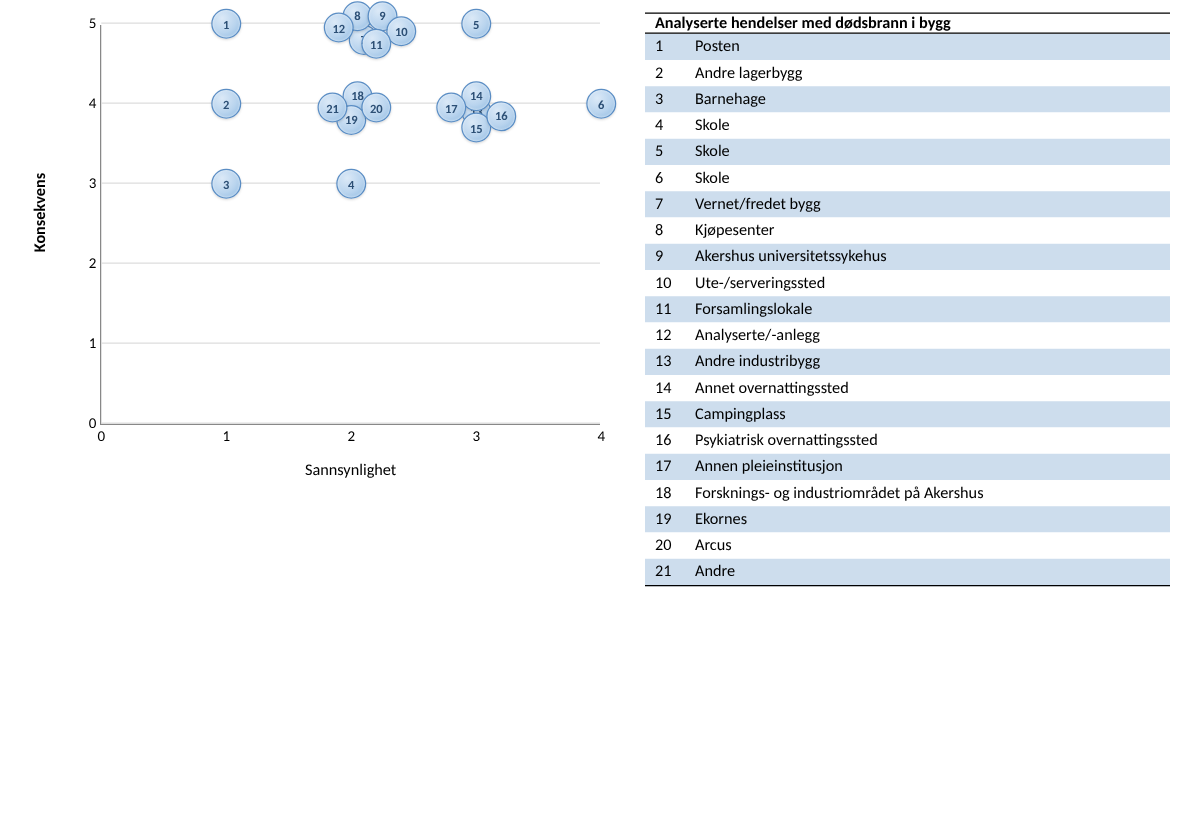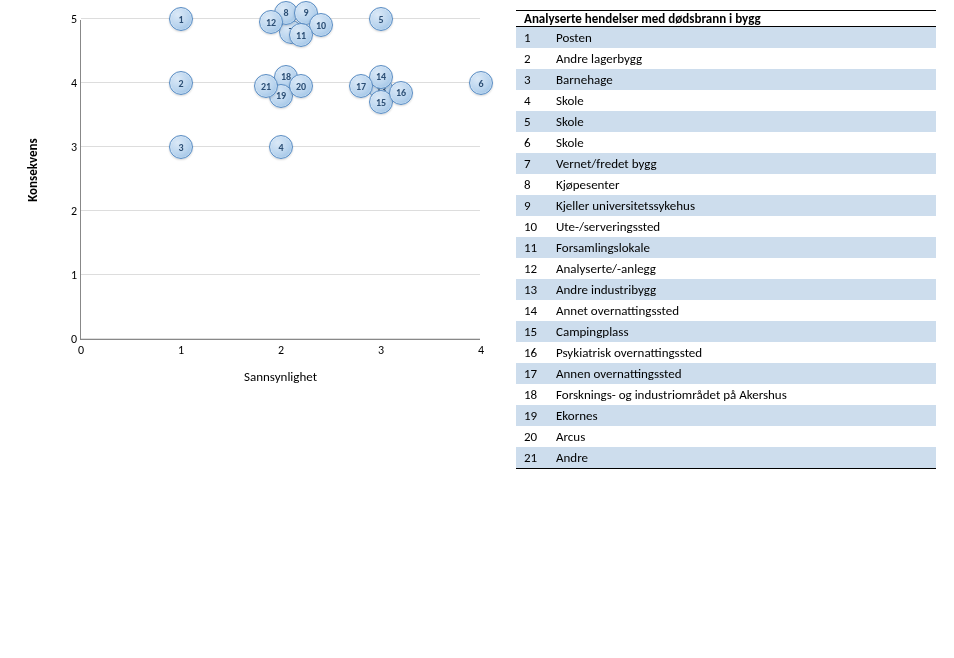--- a/index.html
+++ b/index.html
@@ -200,21 +200,21 @@
           <tr class="odd">
             <td class="num">7</td>
             <td>Vernet/fredet bygg</td>
           </tr>
           <tr class="even">
             <td class="num">8</td>
             <td>Kjøpesenter</td>
           </tr>
           <tr class="odd">
             <td class="num">9</td>
-            <td>Kjeller universitetssykehus</td>
+            <td>Akershus universitetssykehus</td>
           </tr>
           <tr class="even">
             <td class="num">10</td>
             <td>Ute-/serveringssted</td>
           </tr>
           <tr class="odd">
             <td class="num">11</td>
             <td>Forsamlingslokale</td>
           </tr>
           <tr class="even">
@@ -232,21 +232,21 @@
           <tr class="odd">
             <td class="num">15</td>
             <td>Campingplass</td>
           </tr>
           <tr class="even">
             <td class="num">16</td>
             <td>Psykiatrisk overnattingssted</td>
           </tr>
           <tr class="odd">
             <td class="num">17</td>
-            <td>Annen overnattingssted</td>
+            <td>Annen pleieinstitusjon</td>
           </tr>
           <tr class="even">
             <td class="num">18</td>
             <td>Forsknings- og industriområdet på Akershus</td>
           </tr>
           <tr class="odd">
             <td class="num">19</td>
             <td>Ekornes</td>
           </tr>
           <tr class="even">

